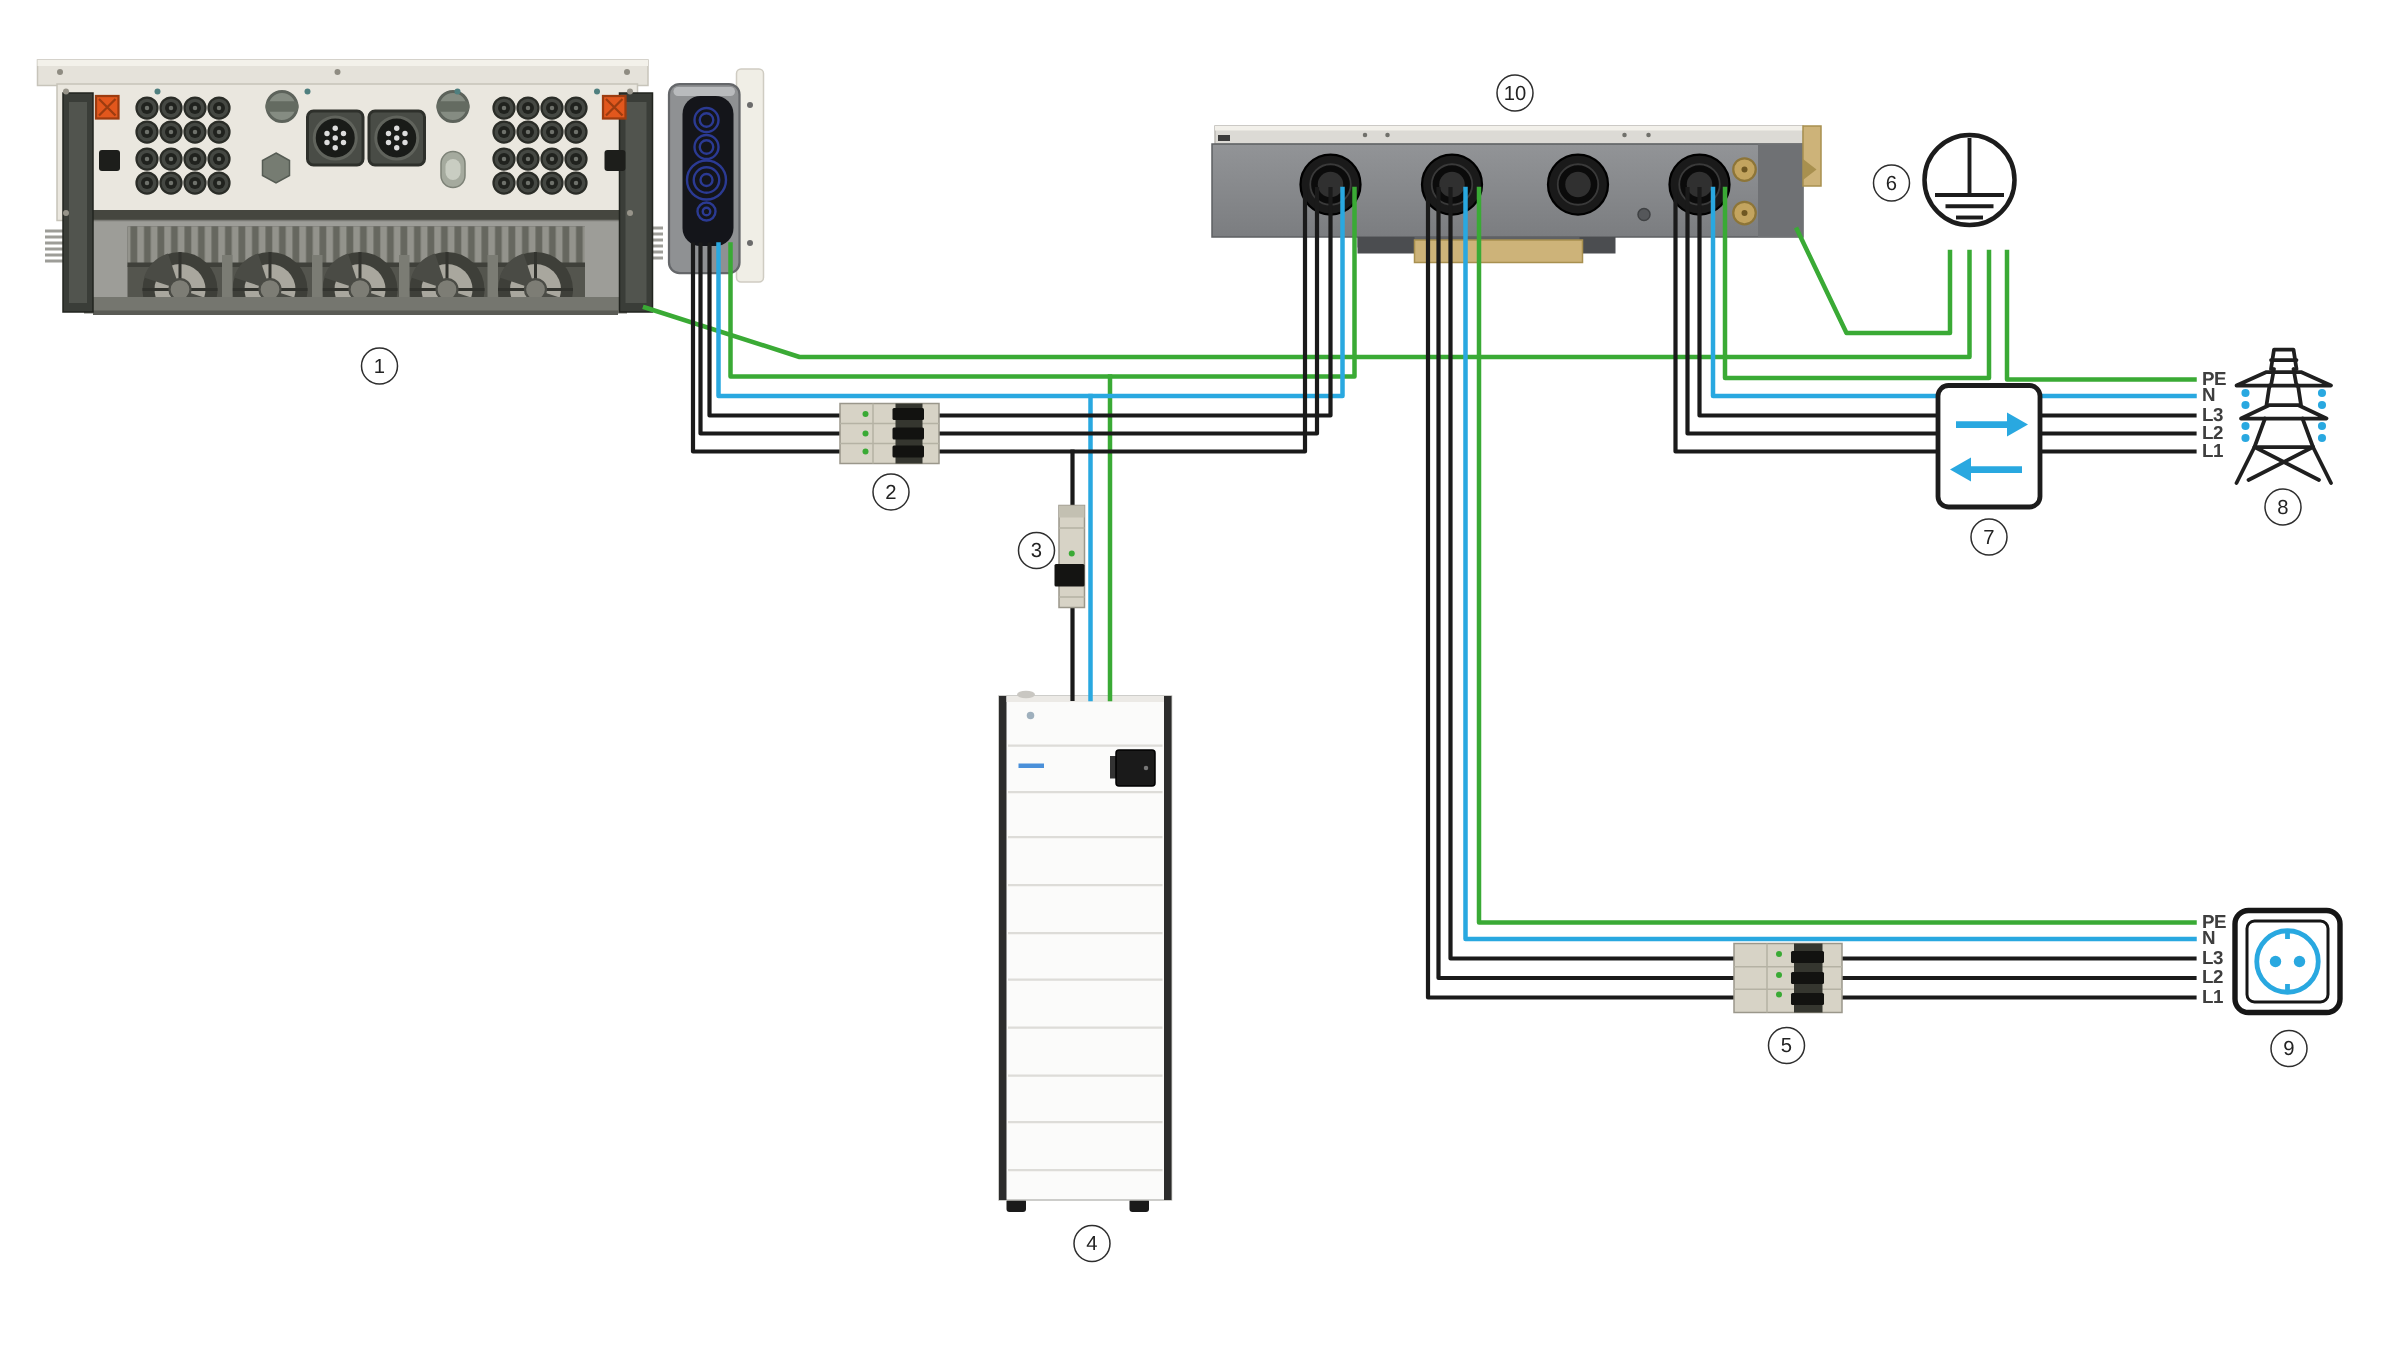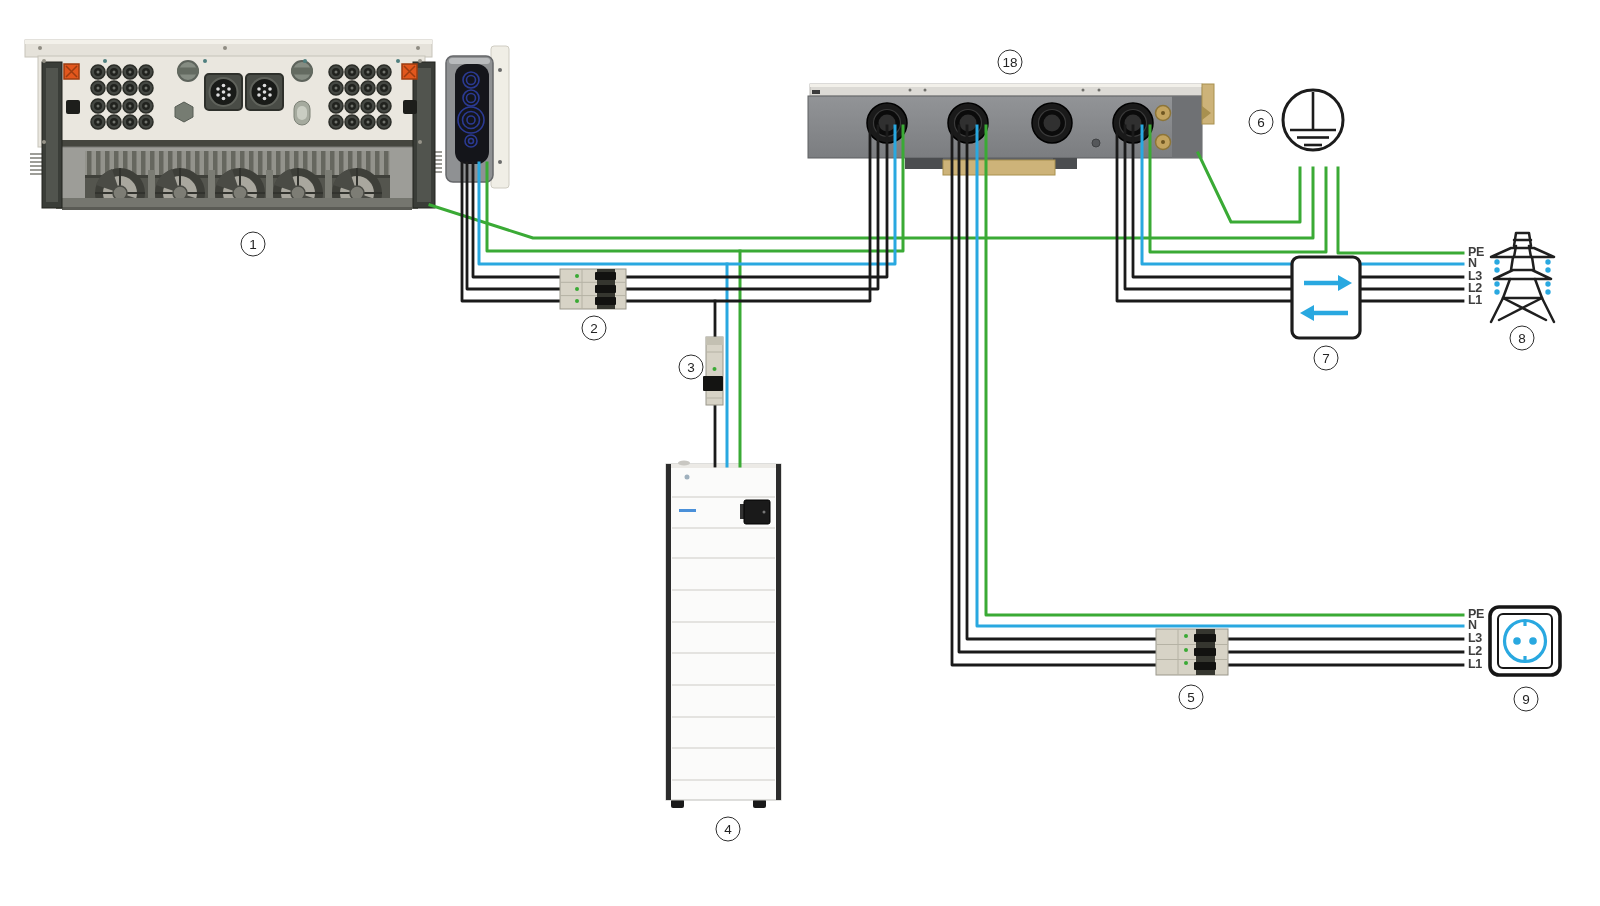--- a/index.html
+++ b/index.html
@@ -344,21 +344,21 @@
 
   <div class="callout" style="left:253px;top:244px">1</div>
   <div class="callout" style="left:594px;top:328px">2</div>
   <div class="callout" style="left:691px;top:367px">3</div>
   <div class="callout" style="left:728px;top:829px">4</div>
   <div class="callout" style="left:1191px;top:697px">5</div>
   <div class="callout" style="left:1261px;top:122px">6</div>
   <div class="callout" style="left:1326px;top:358px">7</div>
   <div class="callout" style="left:1522px;top:338px">8</div>
   <div class="callout" style="left:1526px;top:699px">9</div>
-  <div class="callout" style="left:1010px;top:62px">18</div>
+  <div class="callout" style="left:1010px;top:62px">10</div>
 
   <span class="wlabel" style="left:1468px;top:253px">PE</span>
   <span class="wlabel" style="left:1468px;top:264px">N</span>
   <span class="wlabel" style="left:1468px;top:277px">L3</span>
   <span class="wlabel" style="left:1468px;top:289px">L2</span>
   <span class="wlabel" style="left:1468px;top:301px">L1</span>
 
   <span class="wlabel" style="left:1468px;top:615px">PE</span>
   <span class="wlabel" style="left:1468px;top:626px">N</span>
   <span class="wlabel" style="left:1468px;top:639px">L3</span>

